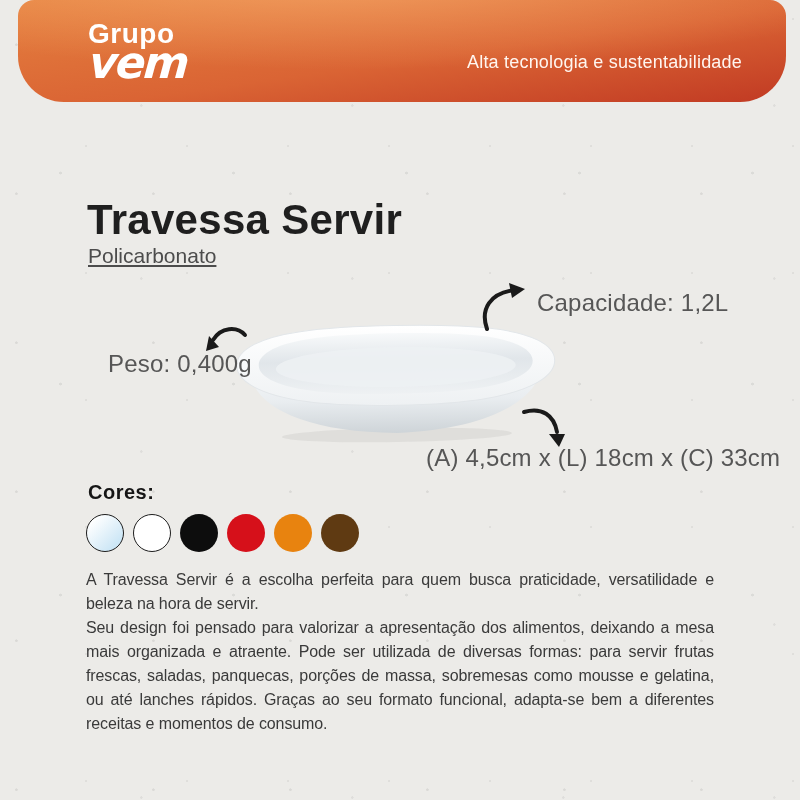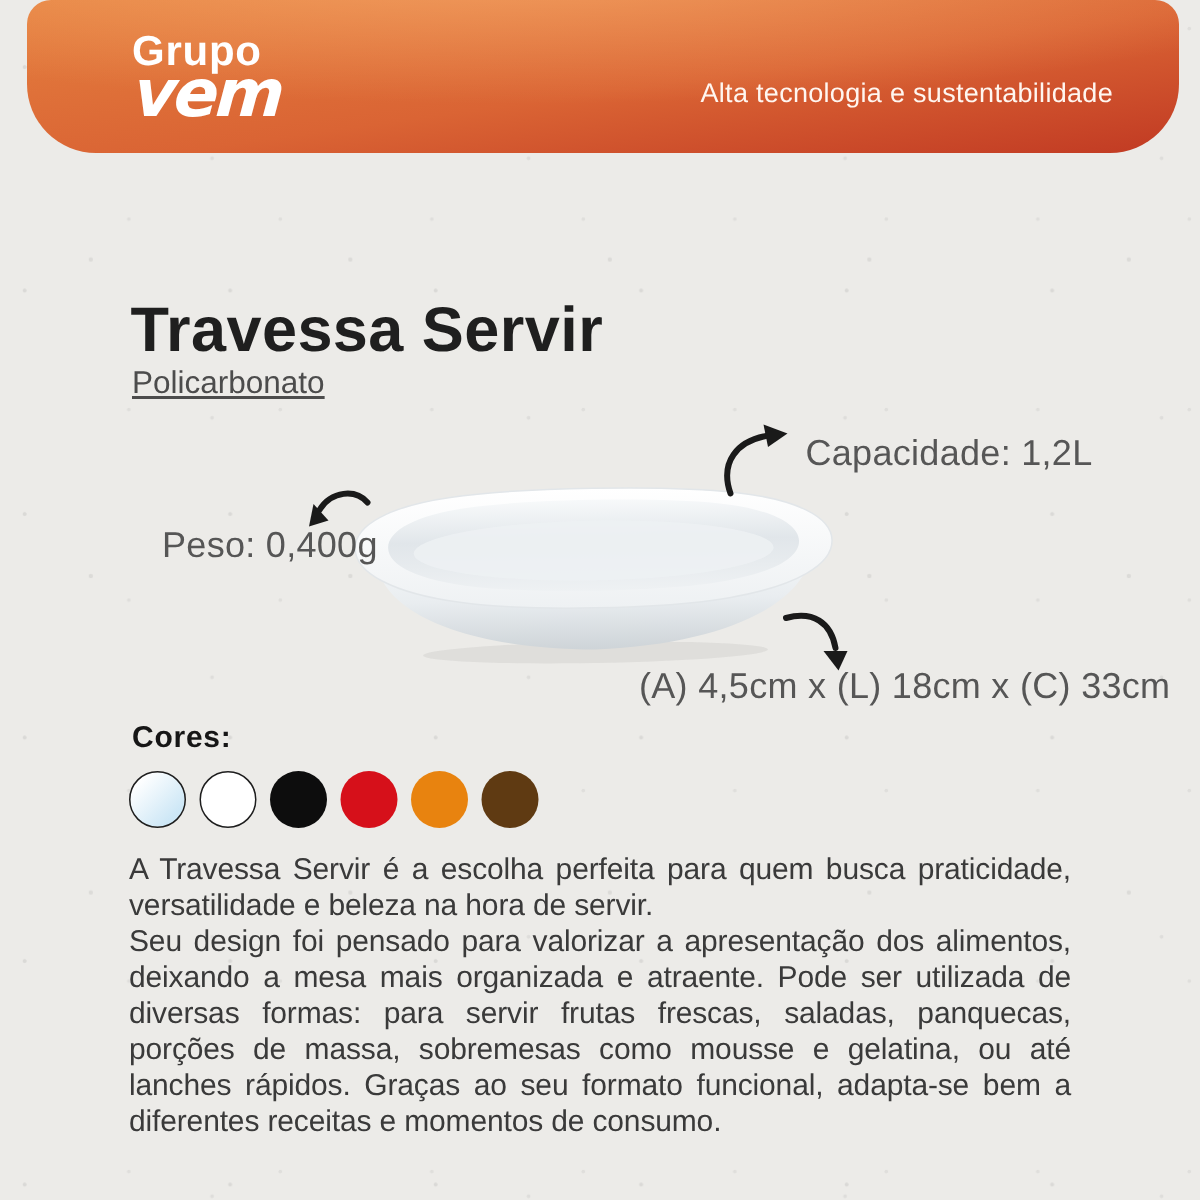--- a/index.html
+++ b/index.html
@@ -65,21 +65,21 @@
     font-size:20px;font-weight:bold;color:#161616;letter-spacing:.5px;
   }
   .swatch-row{position:absolute;left:86px;top:514px;display:flex;gap:9px;}
   .swatch{
     width:38px;height:38px;border-radius:50%;box-sizing:border-box;
   }
 
   
   .description{
     position:absolute;left:86px;top:568px;width:628px;
-    font-size:20px;line-height:24px;color:#3A3A3A;
+    font-size:16px;line-height:24px;color:#3A3A3A;
     text-align:justify;letter-spacing:-0.1px;
   }
   .description p{margin:0;}
 </style>
 </head>
 <body>
 
 <div class="page">
 
   <div class="header-band">

